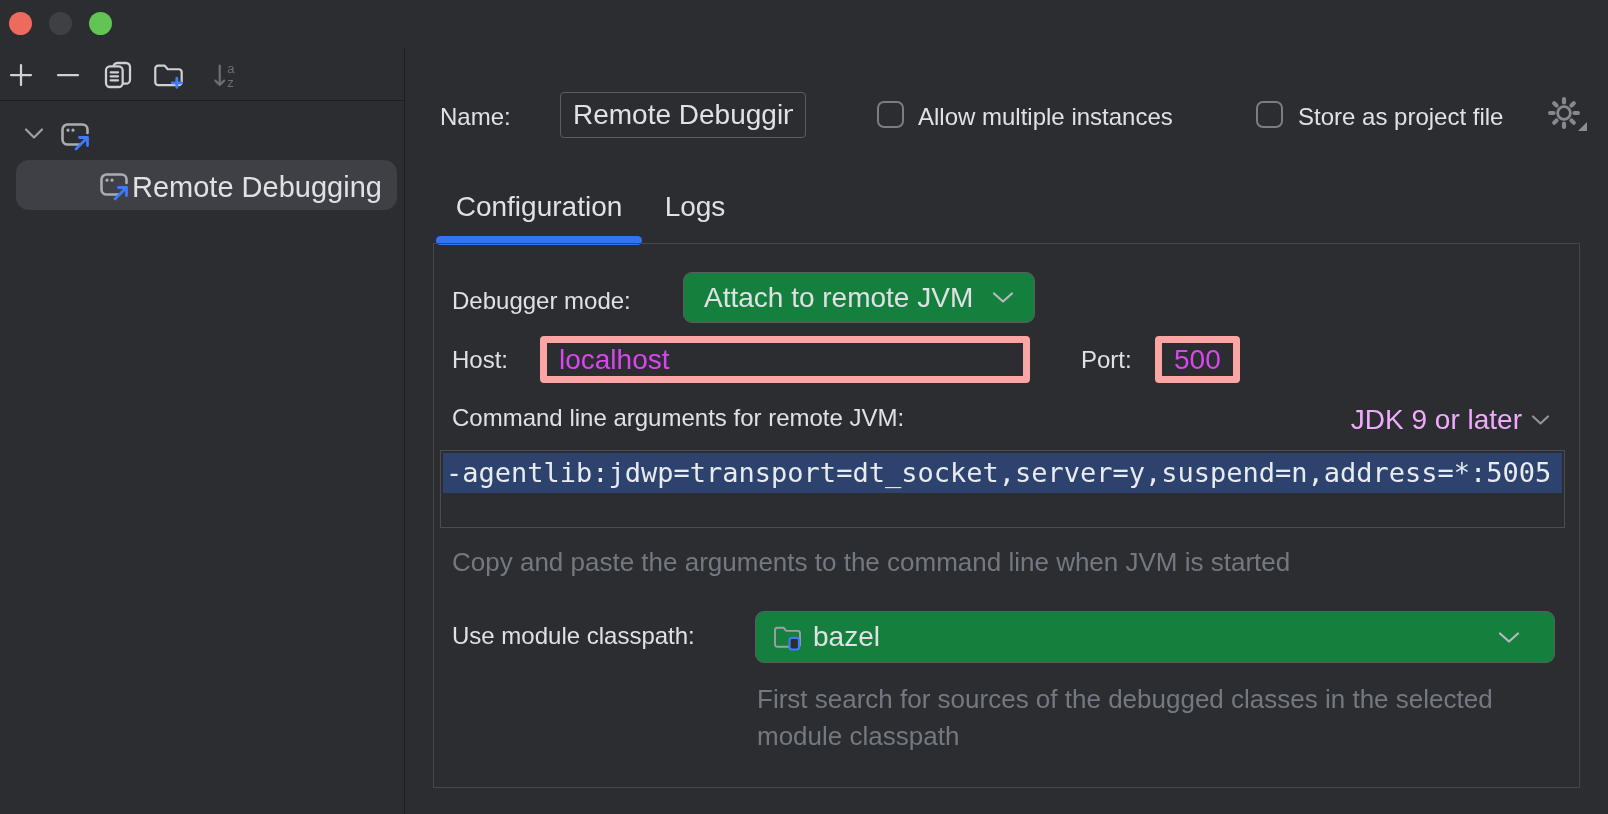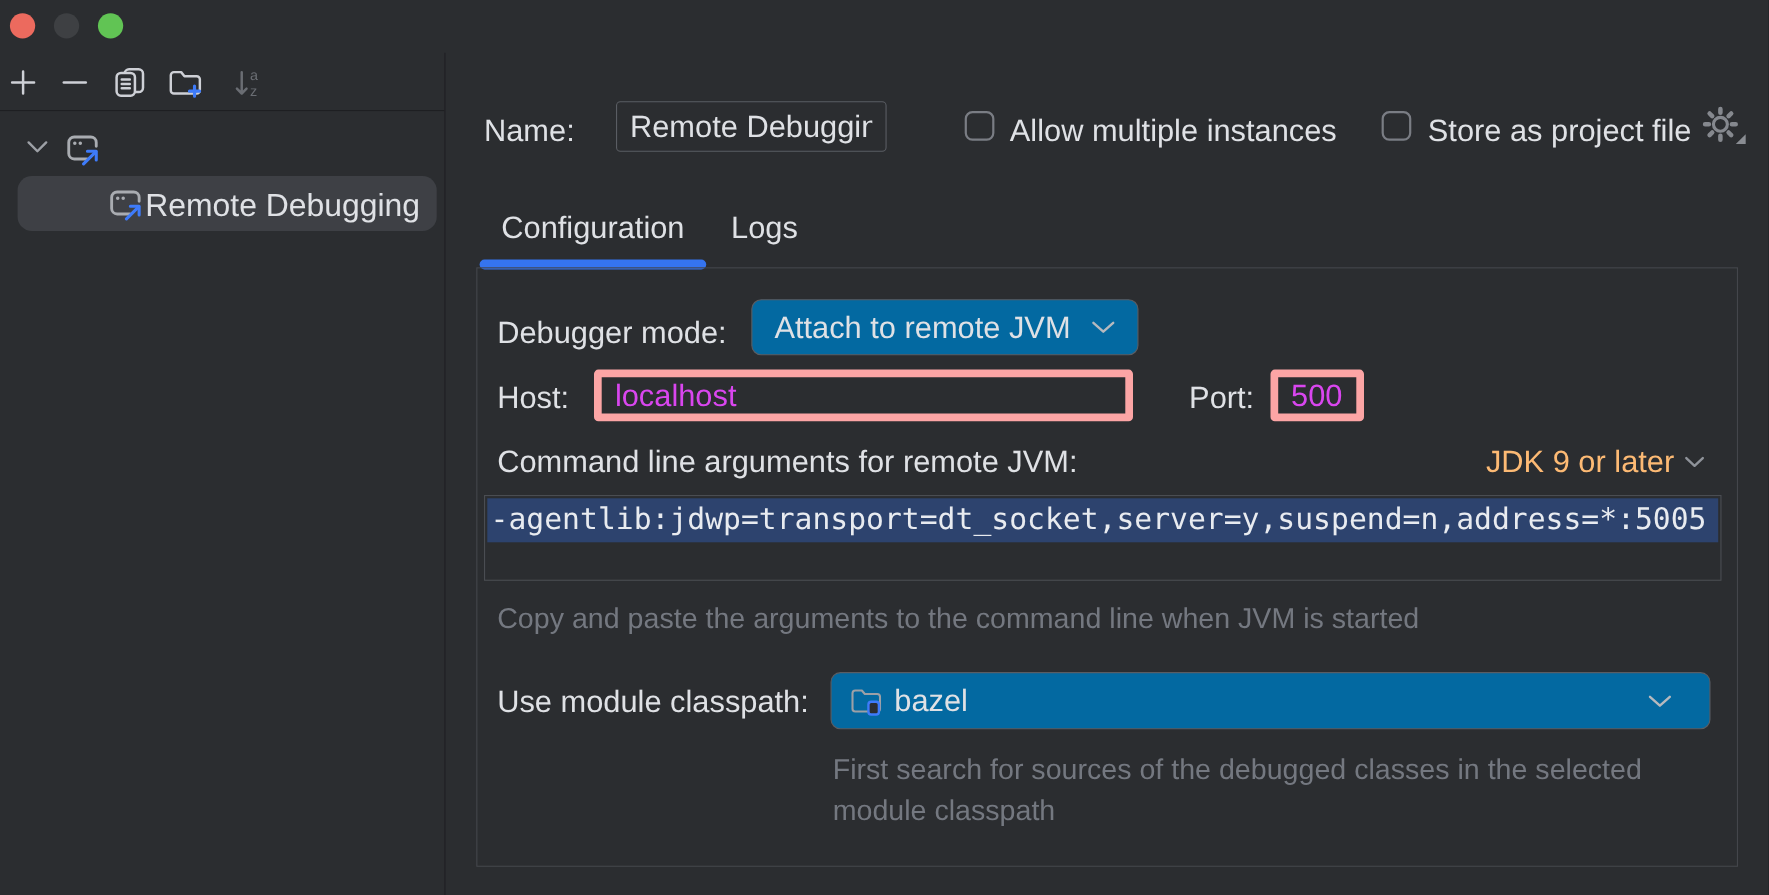--- a/index.html
+++ b/index.html
@@ -36,21 +36,21 @@
   .tree-row1 { left:0; top:64px; width:404px; height:50px; }
   .tree-row1 .chev { left:24px; top:15px; }
   .tree-row1 .cfg-icon { left:58px; top:8px; }
   .tree-row1 .lbl { left:97px; top:10px; font-size:29px; font-weight:bold; color:#e3e5e9; }
 
   .tree-row2 { left:16px; top:112px; width:381px; height:50px; background:#3e4045; border-radius:13px; }
   .tree-row2 .cfg-icon { left:81px; top:10px; }
   .tree-row2 .lbl { left:116px; top:11px; font-size:29px; color:#dfe1e5; }
 
   
-  .field-label { font-size:28px; color:#dfe1e5; }
+  .field-label { font-size:24px; color:#dfe1e5; }
   .name-label { left:440px; top:103px; }
   .name-input {
     left:560px; top:92px; width:246px; height:46px;
     background:transparent; border:1px solid #5a5d63; border-radius:4px;
     color:#dfe1e5; font-size:28px; font-family:"Liberation Sans",sans-serif;
     padding:0 12px; outline:none; white-space:nowrap; overflow:hidden;
   }
   .checkbox { width:27px; height:27px; border:2px solid #7a7d84; border-radius:7px; background:transparent; }
   .cb1 { left:877px; top:101px; }
   .cb1-label { left:918px; top:103px; }
@@ -66,39 +66,39 @@
          font-size:28px; color:#dfe1e5; border-radius:8px; }
   .tab-config { left:436px; width:206px; }
   .tab-logs   { left:642px; width:106px; }
   .tab-underline { left:436px; top:236px; width:206px; height:9px; border-radius:5px; background:#3574f0; }
 
   
   .panel { left:433px; top:243px; width:1147px; height:545px; border:1px solid #44464b; }
 
   .dbg-label { left:452px; top:287px; }
   .combo {
-    background:#0369a1; border:1px solid #5a5d63; border-radius:9px;
+    background:#15803d; border:1px solid #5a5d63; border-radius:9px;
     display:flex; align-items:center; color:#dfe1e5; font-size:28px;
   }
   .dbg-combo { left:683px; top:272px; width:352px; height:51px; padding:0 20px; }
   .dbg-combo .combo-text { flex:1; }
 
   .host-label { left:452px; top:346px; }
   .text-input {
     background:transparent; border:7px solid #fca5a5; border-radius:4px;
     color:#d946ef; font-size:28px; font-family:"Liberation Sans",sans-serif;
     padding:0 12px; outline:none;
   }
   .host-input { left:540px; top:336px; width:490px; height:47px; }
   .port-label { left:1081px; top:346px; }
   .port-input { left:1155px; top:336px; width:85px; height:47px; }
 
   .cmd-label { left:452px; top:404px; }
   .jdk-select { left:1250px; top:404px; width:300px; display:flex; align-items:center; justify-content:flex-end; gap:9px; }
-  .jdk-select .jdk-text { color:#fdba74; font-size:28px; }
+  .jdk-select .jdk-text { color:#f0abfc; font-size:28px; }
 
   .args-box { left:440px; top:450px; width:1125px; height:78px; border:1px solid #4a4d52; background:transparent; }
   .args-selection { position:absolute; left:2px; top:2px; width:1119px; height:40px; background:#2d436e; }
   .args-text {
     position:absolute; left:5px; top:2px; height:40px; line-height:40px;
     font-family:"DejaVu Sans Mono", monospace; font-size:27px; color:#e8ebf0; white-space:pre;
   }
   .help { font-size:26px; color:#747880; }
   .help1 { left:452px; top:547px; }
 

